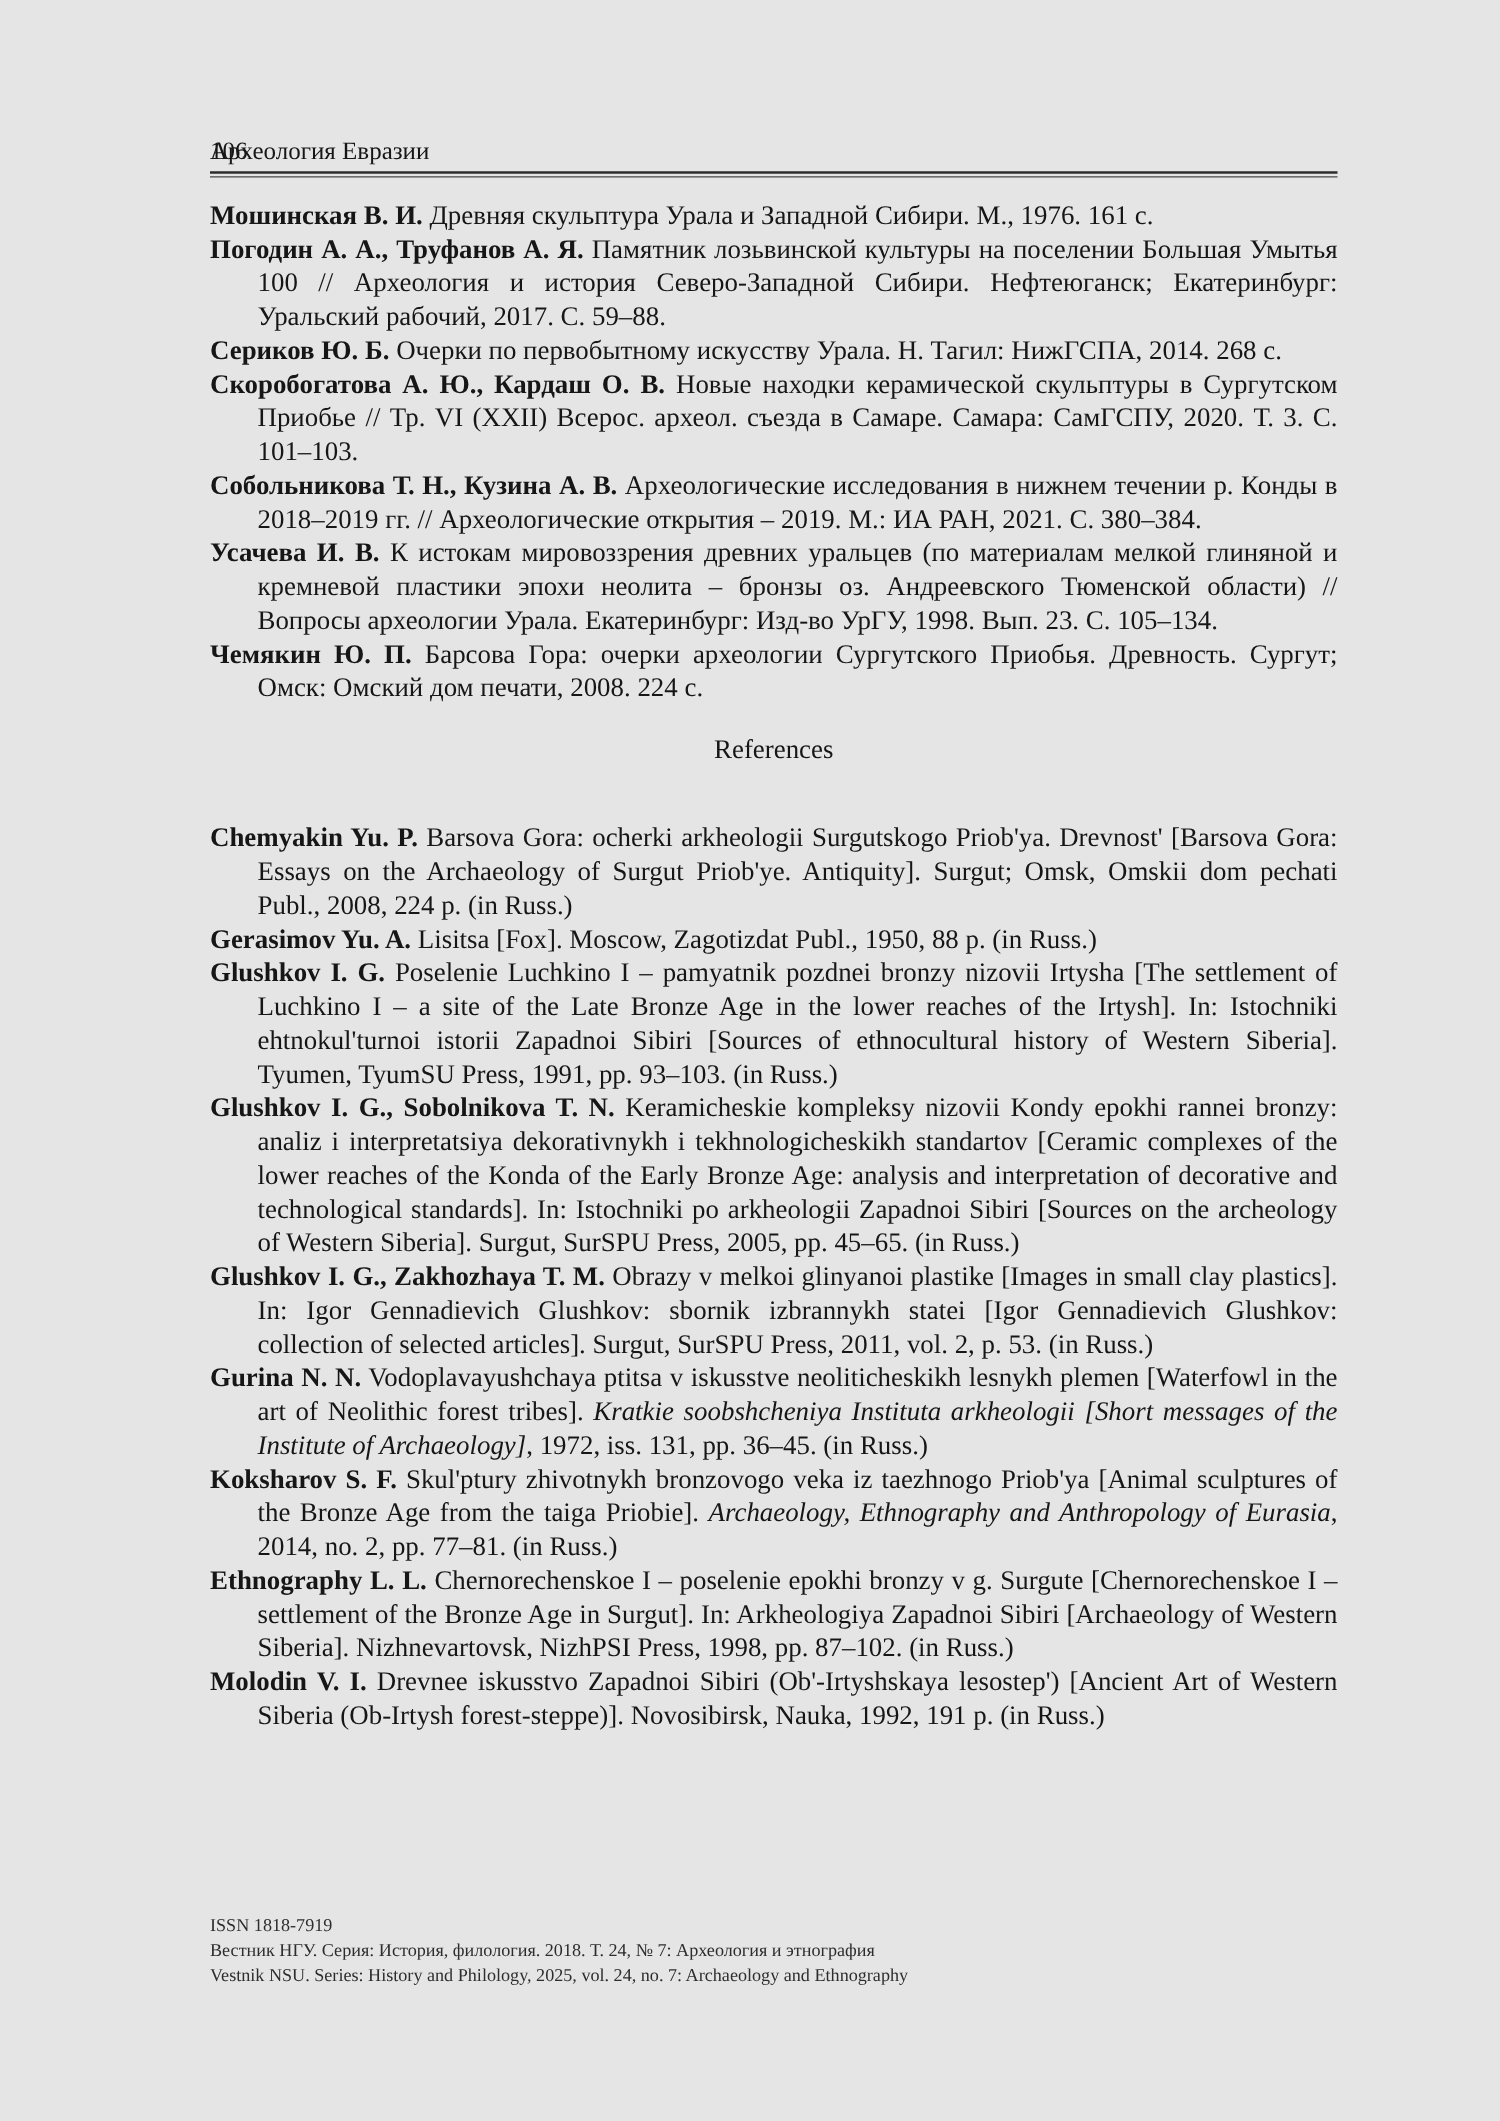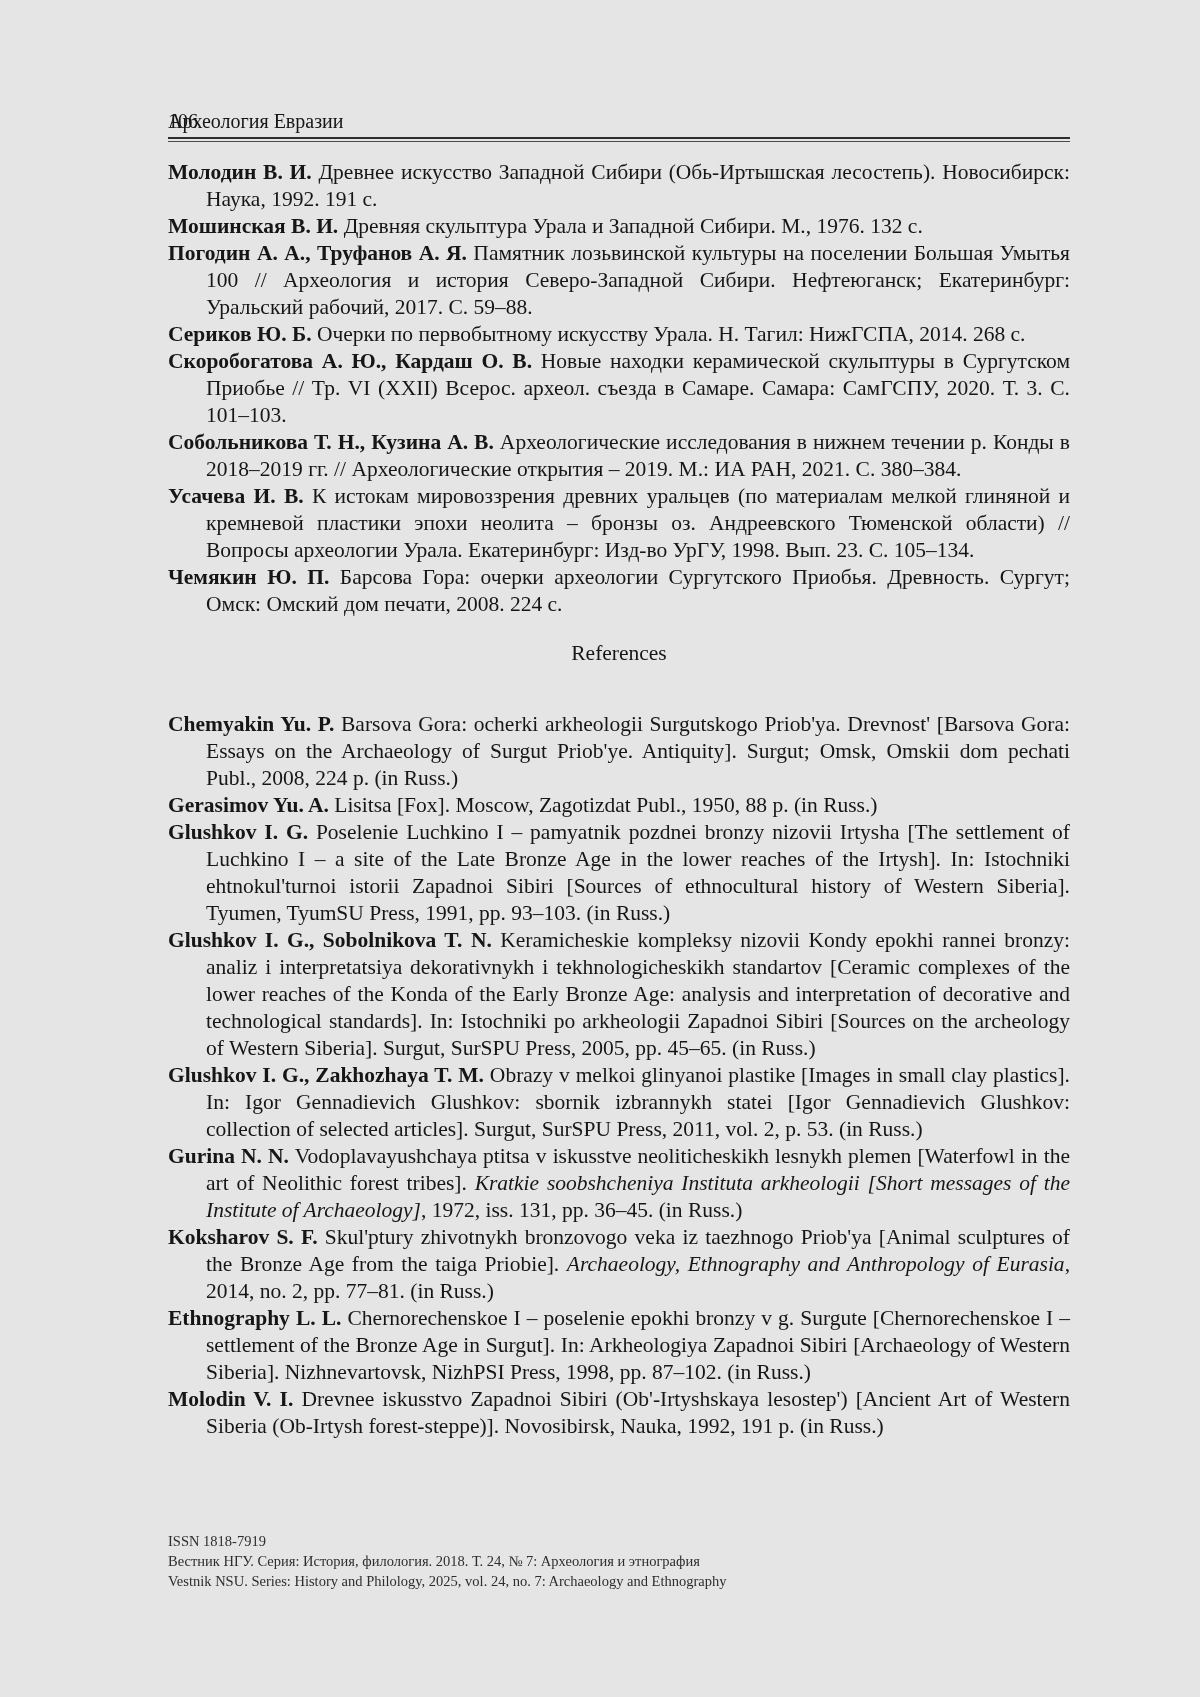--- a/index.html
+++ b/index.html
@@ -80,22 +80,21 @@
 <div class="page">
   <div class="content">
 
     <div class="running-header">
       <span class="page-number">106</span>
       <div class="running-title">Археология Евразии</div>
     </div>
     <div class="header-rule"></div>
 
     <div class="refs">
-        <p class="ref-entry"><span class="seg-b">Молодин В. И.</span><span class=""> Древнее искусство Западной Сибири (Обь-Иртышская лесостепь). Новоси­бирск: Наука, 1992. 191 с.</span></p>
-        <p class="ref-entry"><span class="seg-b">Мошинская В. И.</span><span class=""> Древняя скульптура Урала и Западной Сибири. М., 1976. 132 с.</span></p>
+        <p class="ref-entry"><span class="seg-b">Мошинская В. И.</span><span class=""> Древняя скульптура Урала и Западной Сибири. М., 1976. 161 с.</span></p>
         <p class="ref-entry"><span class="seg-b">Погодин А. А., Труфанов А. Я.</span><span class=""> Памятник лозьвинской культуры на поселении Большая Умытья 100 // Археология и история Северо-Западной Сибири. Нефтеюганск; Екатерин­бург: Уральский рабочий, 2017. С. 59–88.</span></p>
         <p class="ref-entry"><span class="seg-b">Сериков Ю. Б.</span><span class=""> Очерки по первобытному искусству Урала. Н. Тагил: НижГСПА, 2014. 268 с.</span></p>
         <p class="ref-entry"><span class="seg-b">Скоробогатова А. Ю., Кардаш О. В.</span><span class=""> Новые находки керамической скульптуры в Сургут­ском Приобье // Тр. VI (XXII) Всерос. археол. съезда в Самаре. Самара: СамГСПУ, 2020. Т. 3. С. 101–103.</span></p>
         <p class="ref-entry"><span class="seg-b">Собольникова Т. Н., Кузина А. В.</span><span class=""> Археологические исследования в нижнем течении р. Конды в 2018–2019 гг. // Археологические открытия – 2019. М.: ИА РАН, 2021. С. 380–384.</span></p>
         <p class="ref-entry"><span class="seg-b">Усачева И. В.</span><span class=""> К истокам мировоззрения древних уральцев (по материалам мелкой глиняной и кремневой пластики эпохи неолита – бронзы оз. Андреевского Тюменской области) // Вопросы археологии Урала. Екатеринбург: Изд-во УрГУ, 1998. Вып. 23. С. 105–134.</span></p>
         <p class="ref-entry"><span class="seg-b">Чемякин Ю. П.</span><span class=""> Барсова Гора: очерки археологии Сургутского Приобья. Древность. Сургут; Омск: Омский дом печати, 2008. 224 с.</span></p>
       </div>
 
     <div class="references-heading">References</div>
 

